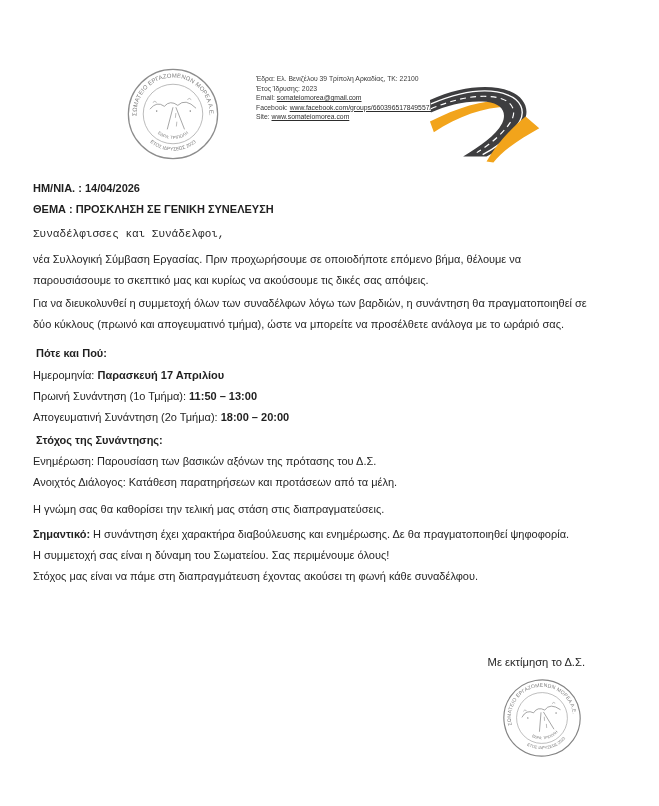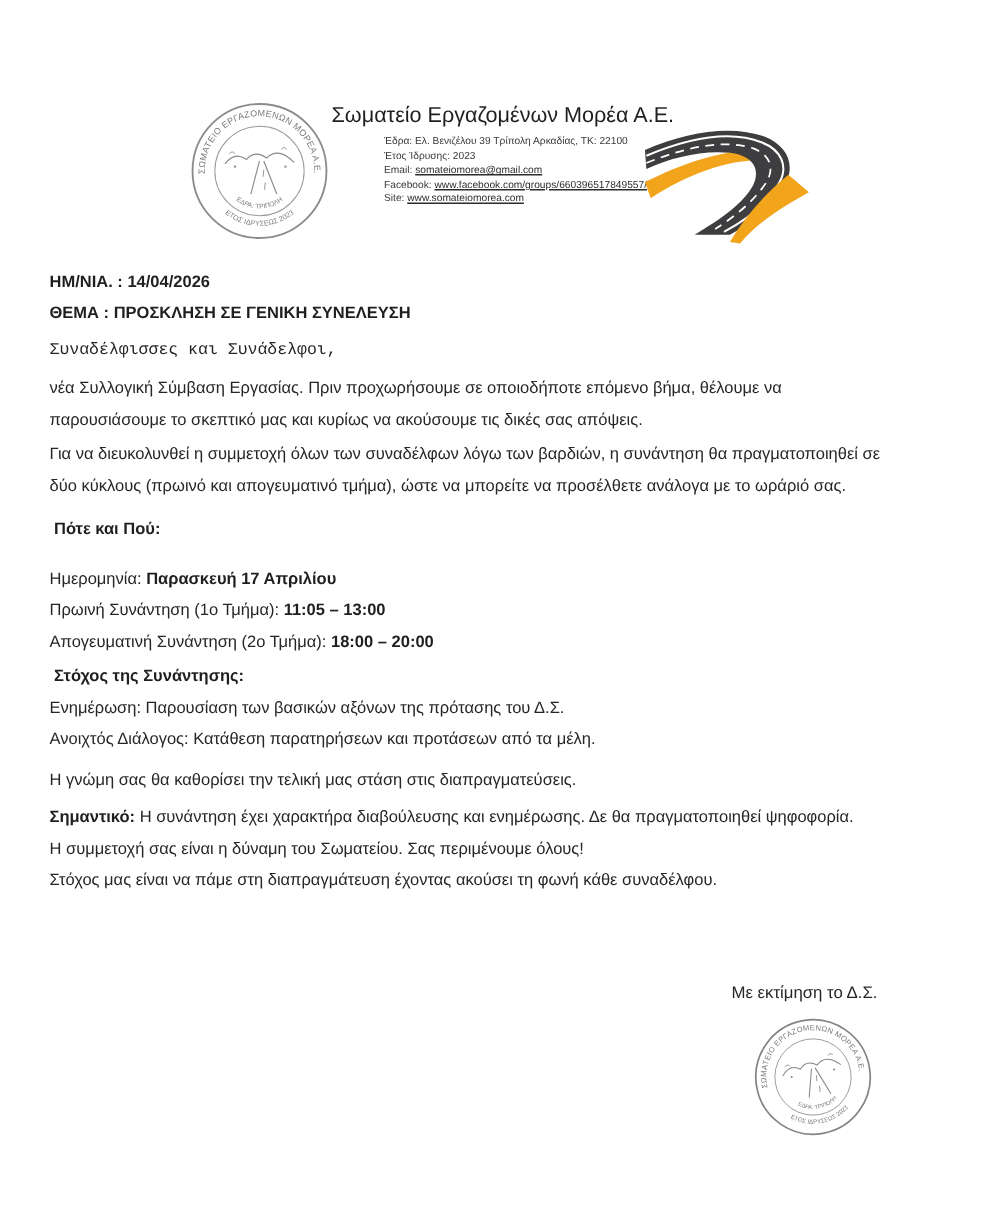--- a/index.html
+++ b/index.html
@@ -18,21 +18,21 @@
   .road-logo{position:absolute;left:428px;top:70px;width:122px;height:94px;}
 
   
   .bodytext{position:absolute;left:33px;top:178px;width:604px;font-size:11px;}
   .line{height:21px;line-height:21px;white-space:nowrap;}
   .bold{font-weight:bold;color:#1f1f1f;}
   .salutation{margin-top:4px;font-family:Liberation Mono, monospace;}
   .p1{margin-top:4px;}
   .p2{margin-top:2px;}
   .h-when{margin-top:8px;padding-left:3px;}
-  .sched{margin-top:12px;}
+  .sched{margin-top:1px;}
   .h-goal{margin-top:2px;padding-left:3px;}
   .opinion{margin-top:6px;}
   .important{margin-top:4px;}
   .signoff{position:absolute;right:74px;top:652px;height:21px;line-height:21px;
            font-size:11.2px;color:#262626;white-space:nowrap;margin-left:23px;}
 
   
   .stamp svg text{fill:#7c7c7c;font-family:"Liberation Sans", sans-serif;}
 </style>
 </head>
@@ -57,21 +57,20 @@
         <path d="M 44 66 L 50 43 M 62 66 L 53 43"></path>
         <path d="M 53.5 63 L 54 58 M 52.5 54 L 53 49" stroke-width="0.6"></path>
         <path d="M 29 38 q 2 -2.5 4 0 M 65 35 q 2 -2.5 4 0" stroke-width="0.6"></path>
         <circle cx="33" cy="47" r="0.8" fill="#8a8a8a" stroke="none"></circle>
         <circle cx="68" cy="47" r="0.8" fill="#8a8a8a" stroke="none"></circle>
       </g>
     </svg>
   </div>
 
   <div class="head-center">
-    <div class="org-title">Σωματείο Εργαζομένων Μορέα Α.Ε.</div>
     <div class="contact">
       <div class="c-line">Έδρα: Ελ. Βενιζέλου 39 Τρίπολη Αρκαδίας, ΤΚ: 22100</div>
       <div class="c-line">Έτος Ίδρυσης: 2023</div>
       <div class="c-line"><span>Email: </span><a>somateiomorea@gmail.com</a></div>
       <div class="c-line"><span>Facebook: </span><a>www.facebook.com/groups/660396517849557/</a></div>
       <div class="c-line"><span>Site: </span><a>www.somateiomorea.com</a></div>
     </div>
   </div>
 
   <div class="road-logo">
@@ -97,21 +96,21 @@
 
     <div class="p2">
       <div class="line">Για να διευκολυνθεί η συμμετοχή όλων των συναδέλφων λόγω των βαρδιών, η συνάντηση θα πραγματοποιηθεί σε</div>
       <div class="line">δύο κύκλους (πρωινό και απογευματινό τμήμα), ώστε να μπορείτε να προσέλθετε ανάλογα με το ωράριό σας.</div>
     </div>
 
     <div class="line bold h-when">Πότε και Πού:</div>
 
     <div class="sched">
       <div class="line"><span>Ημερομηνία: </span><span class="bold">Παρασκευή 17 Απριλίου</span></div>
-      <div class="line"><span>Πρωινή Συνάντηση (1ο Τμήμα): </span><span class="bold">11:05 – 13:00</span></div>
+      <div class="line"><span>Πρωινή Συνάντηση (1ο Τμήμα): </span><span class="bold">11:50 – 13:00</span></div>
       <div class="line"><span>Απογευματινή Συνάντηση (2ο Τμήμα): </span><span class="bold">18:00 – 20:00</span></div>
     </div>
 
     <div class="line bold h-goal">Στόχος της Συνάντησης:</div>
 
     <div>
       <div class="line">Ενημέρωση: Παρουσίαση των βασικών αξόνων της πρότασης του Δ.Σ.</div>
       <div class="line">Ανοιχτός Διάλογος: Κατάθεση παρατηρήσεων και προτάσεων από τα μέλη.</div>
     </div>
 

